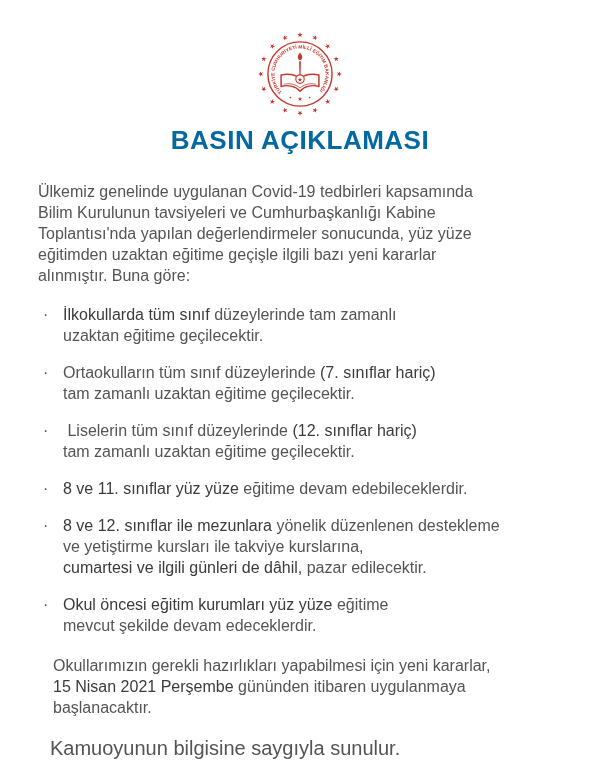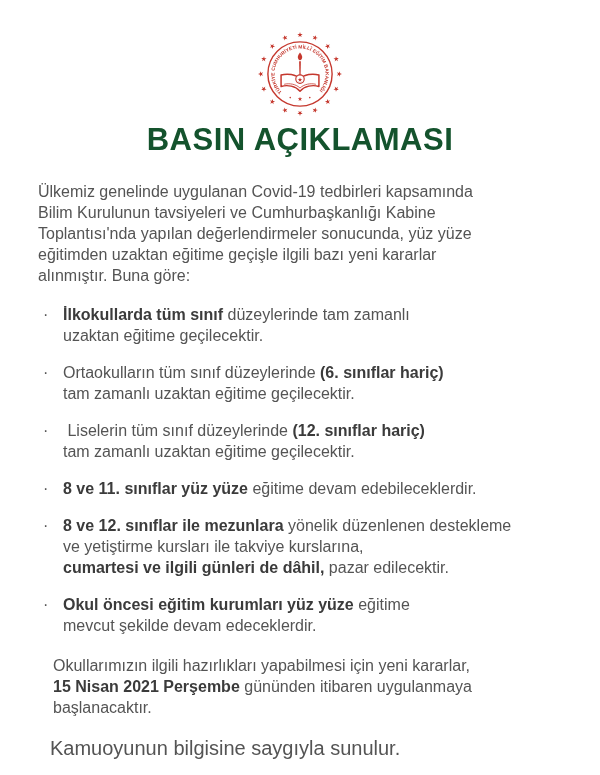--- a/index.html
+++ b/index.html
@@ -16,36 +16,36 @@
     overflow: hidden;
   }
   .logo-wrap {
     width: 88px; height: 88px;
     margin: 30px auto 0;
   }
   .logo-wrap svg { display: block; }
   h1.title {
     margin: 3px 0 0;
     text-align: center;
-    font-size: 31px;
+    font-size: 26px;
     line-height: 38px;
     font-weight: 700;
     letter-spacing: 0.5px;
-    color: #14532d;
+    color: #0369a1;
   }
   .content { padding: 0 20px 0 38px; }
   .rich {
     white-space: pre-wrap;
     font-size: 16px;
     line-height: 21px;
     color: #545454;
     margin: 0;
     overflow-wrap: break-word;
   }
-  .rich .b { font-weight: 700; color: #3b3b3b; }
+  .rich .b { font-weight: 400; color: #3b3b3b; }
   .intro { margin-top: 22px; }
   ul.bullets { list-style: none; margin: 18px 0 0; padding: 0; }
   ul.bullets li { display: flex; align-items: flex-start; }
   ul.bullets li + li { margin-top: 16px; }
   .dot {
     flex: 0 0 25px;
     padding-left: 5px;
     font-size: 16px;
     line-height: 21px;
     color: #555555;
@@ -126,21 +126,21 @@
 alınmıştır. Buna göre:</span></p>
 
     <ul class="bullets">
       <li>
         <span class="dot">·</span>
         <div class="rich btext"><span class="b">İlkokullarda tüm sınıf</span><span> düzeylerinde tam zamanlı
 uzaktan eğitime geçilecektir.</span></div>
       </li>
       <li>
         <span class="dot">·</span>
-        <div class="rich btext"><span>Ortaokulların tüm sınıf düzeylerinde </span><span class="b">(6. sınıflar hariç)</span><span>
+        <div class="rich btext"><span>Ortaokulların tüm sınıf düzeylerinde </span><span class="b">(7. sınıflar hariç)</span><span>
 tam zamanlı uzaktan eğitime geçilecektir.</span></div>
       </li>
       <li>
         <span class="dot">·</span>
         <div class="rich btext"><span> Liselerin tüm sınıf düzeylerinde </span><span class="b">(12. sınıflar hariç)</span><span>
 tam zamanlı uzaktan eğitime geçilecektir.</span></div>
       </li>
       <li>
         <span class="dot">·</span>
         <div class="rich btext"><span class="b">8 ve 11. sınıflar yüz yüze</span><span> eğitime devam edebileceklerdir.</span></div>
@@ -151,20 +151,20 @@
 ve yetiştirme kursları ile takviye kurslarına,
 </span><span class="b">cumartesi ve ilgili günleri de dâhil,</span><span> pazar edilecektir.</span></div>
       </li>
       <li>
         <span class="dot">·</span>
         <div class="rich btext"><span class="b">Okul öncesi eğitim kurumları yüz yüze</span><span> eğitime
 mevcut şekilde devam edeceklerdir.</span></div>
       </li>
     </ul>
 
-    <p class="rich closing"><span>Okullarımızın ilgili hazırlıkları yapabilmesi için yeni kararlar,
+    <p class="rich closing"><span>Okullarımızın gerekli hazırlıkları yapabilmesi için yeni kararlar,
 </span><span class="b">15 Nisan 2021 Perşembe</span><span> gününden itibaren uygulanmaya
 başlanacaktır.</span></p>
 
     <p class="footer">Kamuoyunun bilgisine saygıyla sunulur.</p>
 
   </div>
 </div>
 
 </body></html>

